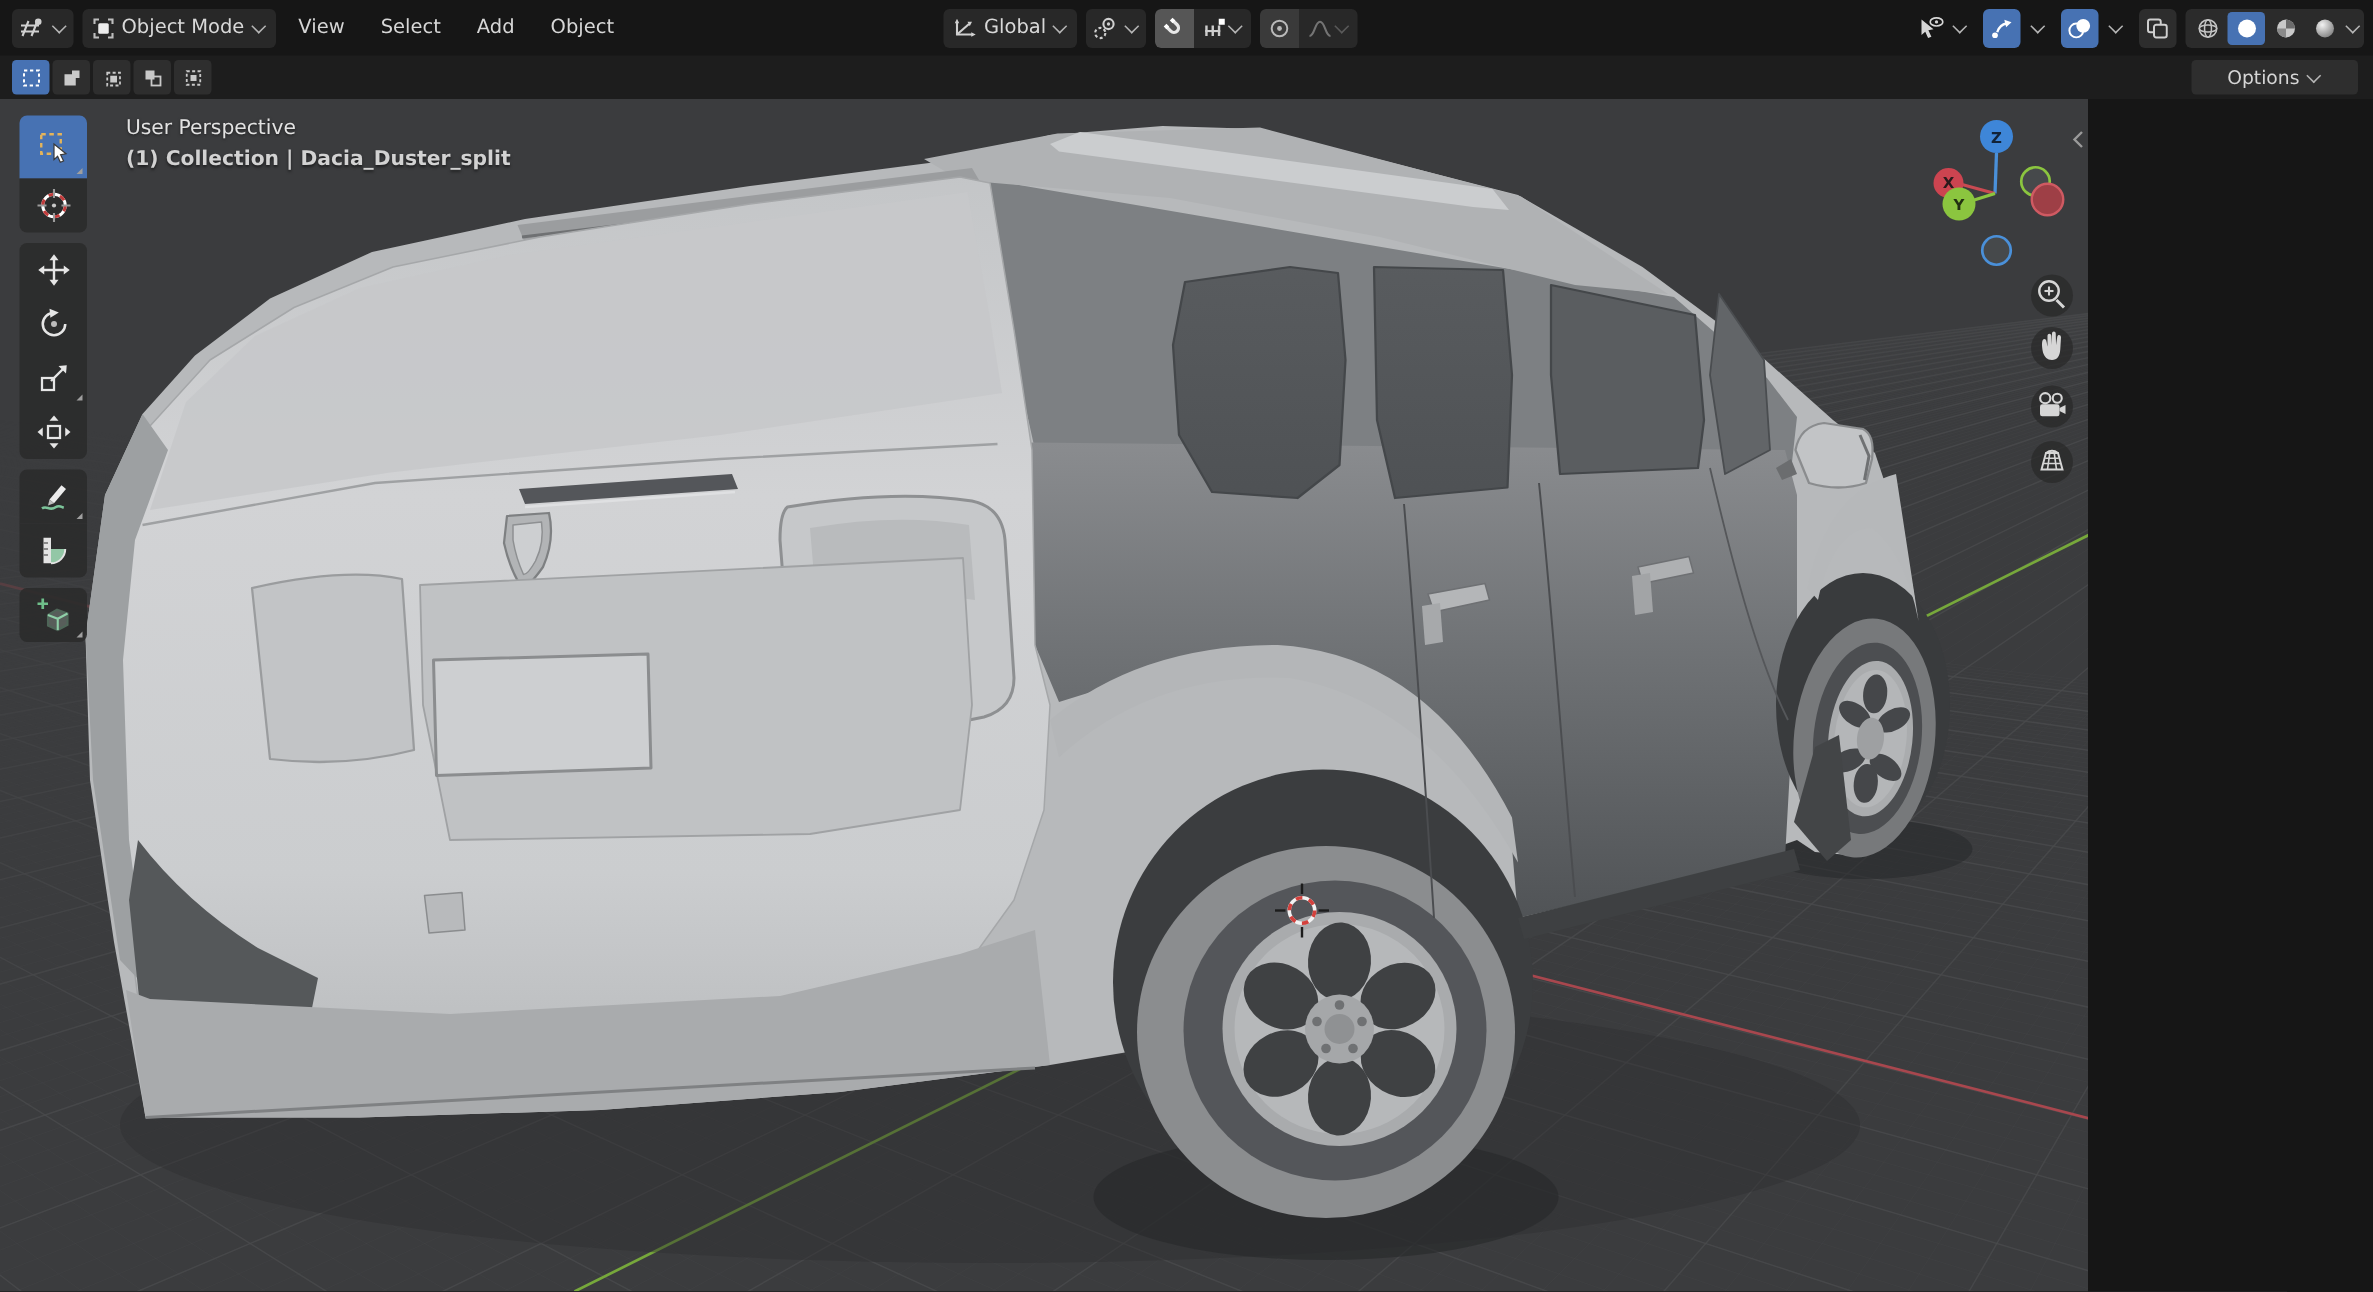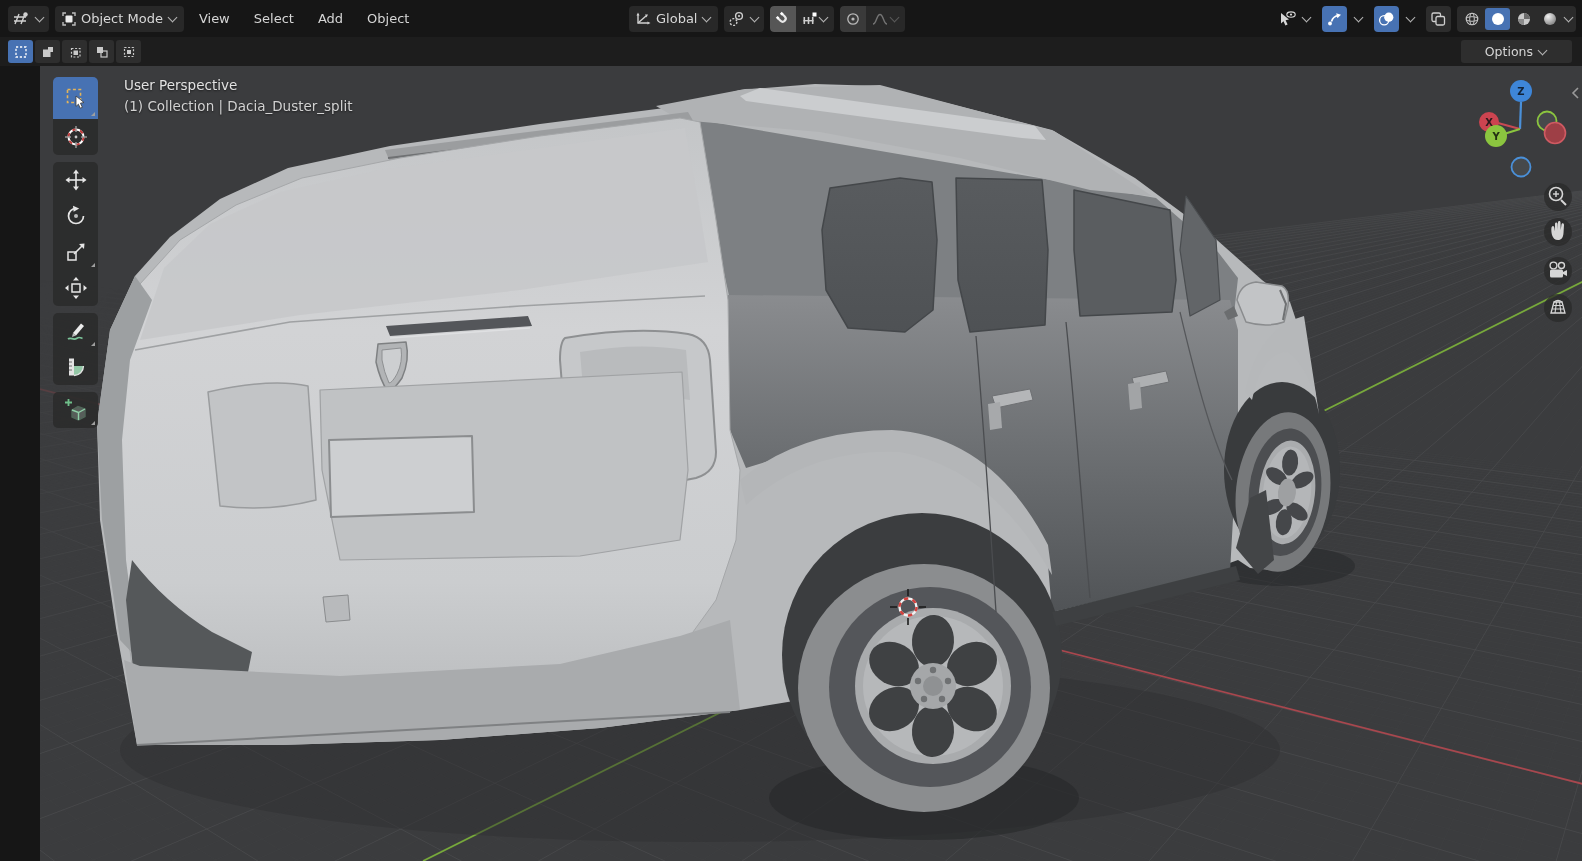--- a/index.html
+++ b/index.html
@@ -29,26 +29,26 @@
 
   
   .tools-row{position:relative;height:29px;background:var(--toolbar-bg,#1d1d1d);}
   .select-modes{position:absolute;left:8px;top:3px;display:flex;gap:2px;}
   .sm-btn{width:25px;height:23px;background:#2e2e2e;border-radius:3px;display:flex;align-items:center;justify-content:center;}
   .sm-btn.active{background:var(--accent,#4772b3);}
   .options-btn{position:absolute;right:10px;top:3px;height:23px;background:#2e2e2e;border-radius:3px;
     display:flex;align-items:center;gap:4px;color:#d6d6d6;font-size:12.5px;padding:0 24px;}
 
   
-  .viewport{position:relative;width:1542px;height:795px;background:var(--viewport-bg,#3b3c3e);overflow:hidden;margin-left:40px;}
+  .viewport{position:relative;width:1392px;height:795px;background:var(--viewport-bg,#3b3c3e);overflow:hidden;}
   .scene{position:absolute;inset:0;}
 
   .vp-text{position:absolute;left:84px;top:9px;color:#e2e2e2;font-size:13.5px;line-height:21px;
     text-shadow:0 1px 2px rgba(0,0,0,.55);pointer-events:none;}
-  .vp-text .l2{color:#d2d2d2;}
+  .vp-text .l2{color:#d2d2d2;font-weight:bold;}
 
   
   .tool-col{position:absolute;left:13px;top:11px;display:flex;flex-direction:column;}
   .tgap{height:7px;}
   .tool-btn{position:relative;width:45px;height:36px;background:#2b2b2bE6;display:flex;align-items:center;justify-content:center;}
   .tool-btn:first-child{border-radius:5px 5px 0 0;}
   .tool-btn.rnd-t{border-radius:5px 5px 0 0;}
   .tool-btn.rnd-b{border-radius:0 0 5px 5px;}
   .tool-btn.solo{border-radius:5px;}
   .tool-btn.active{background:var(--accent,#4772b3);height:42px;}

